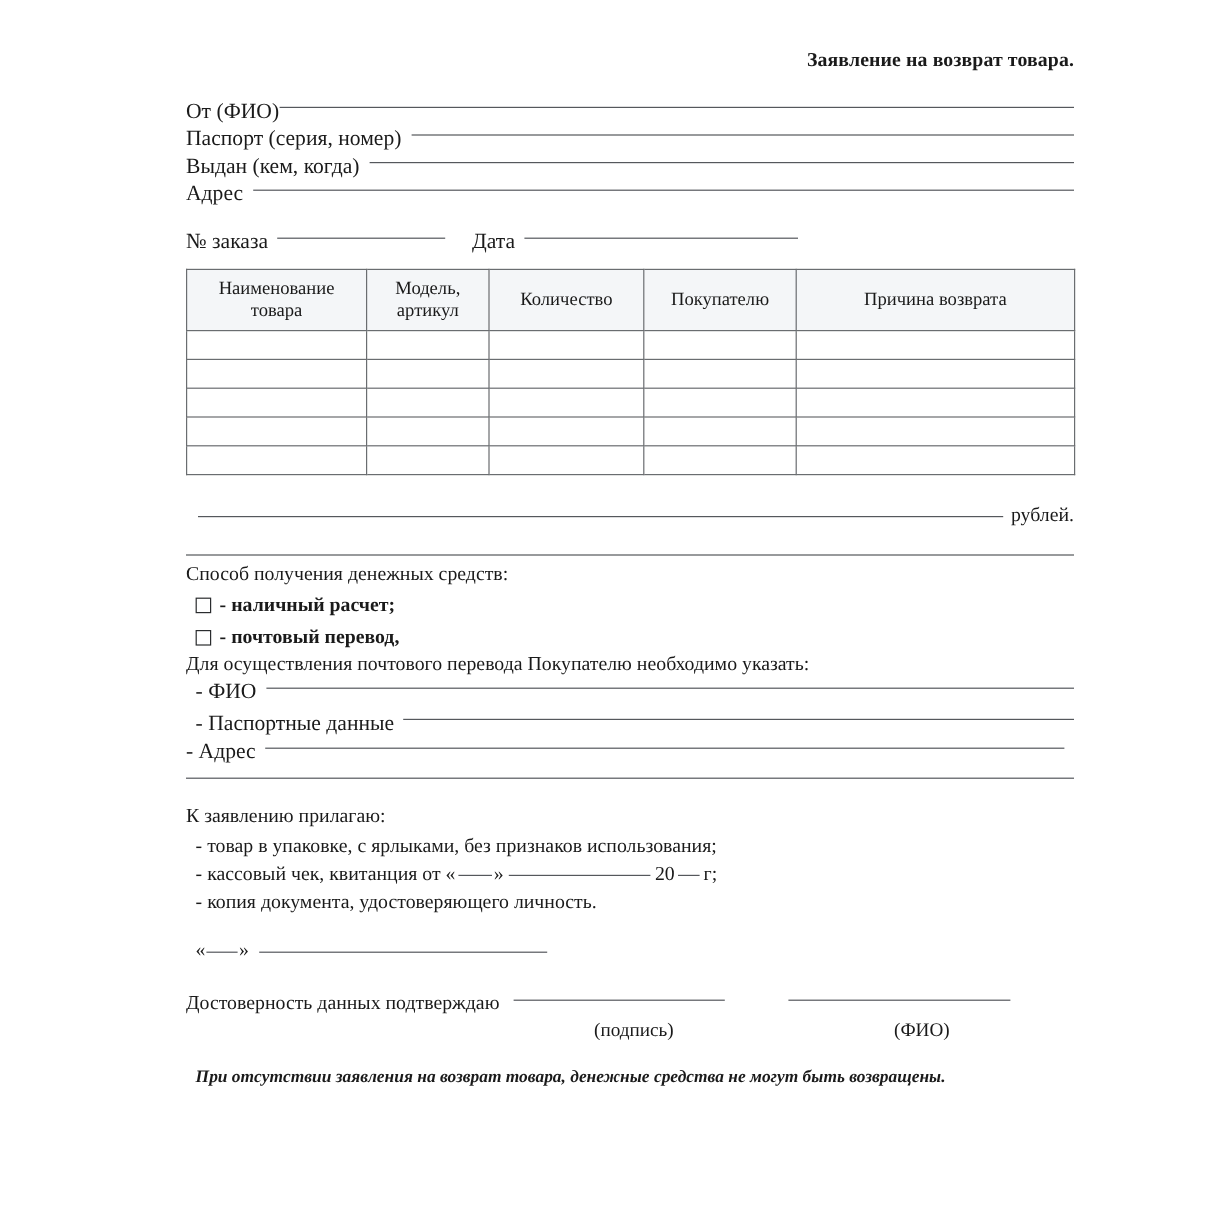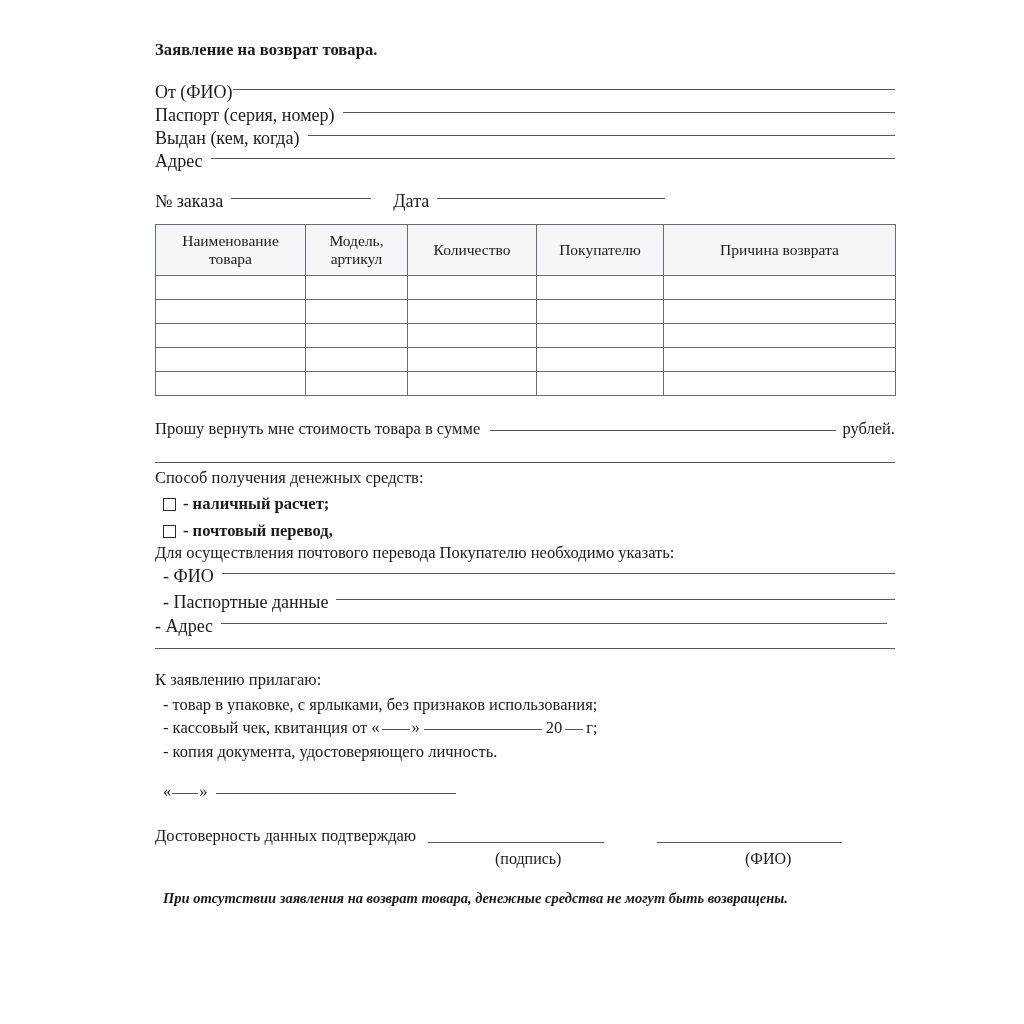--- a/index.html
+++ b/index.html
@@ -31,21 +31,21 @@
     top: 0;
     width: 740px;
   }
 
   
   .doc-title {
     position: absolute;
     left: 0;
     top: 40px;
     width: 740px;
-    text-align: left;
+    text-align: right;
     font-size: 16.5px;
     font-weight: bold;
     letter-spacing: 0.1px;
   }
 
   
   .field-row {
     position: absolute;
     left: 0;
     display: flex;
@@ -233,21 +233,21 @@
   
   .sig-block {
     position: absolute;
     left: 0;
     top: 826px;
     width: 740px;
     font-size: 16.5px;
   }
   .sig-row {
     display: flex;
-    align-items: flex-end;
+    align-items: center;
     white-space: nowrap;
   }
   .sig-rule {
     border-bottom: 1.3px solid #55585c;
     height: 0;
     position: relative;
     top: -3px;
   }
   .sig-rule.a { width: 176px; margin-left: 12px; }
   .sig-rule.b { width: 185px; margin-left: 53px; }
@@ -364,21 +364,20 @@
           <td></td>
           <td></td>
           <td></td>
           <td></td>
           <td></td>
         </tr>
       </tbody>
     </table>
 
     <div class="sum-line">
-      <span>Прошу вернуть мне стоимость товара в сумме</span>
       <span class="rule"></span>
       <span>рублей.</span>
     </div>
 
     <div class="hr-full"></div>
 
     <div class="text-line" style="top:468px;">Способ получения денежных средств:</div>
 
     <div class="checkbox-row" style="top:494px;">
       <span class="cbox"></span>

